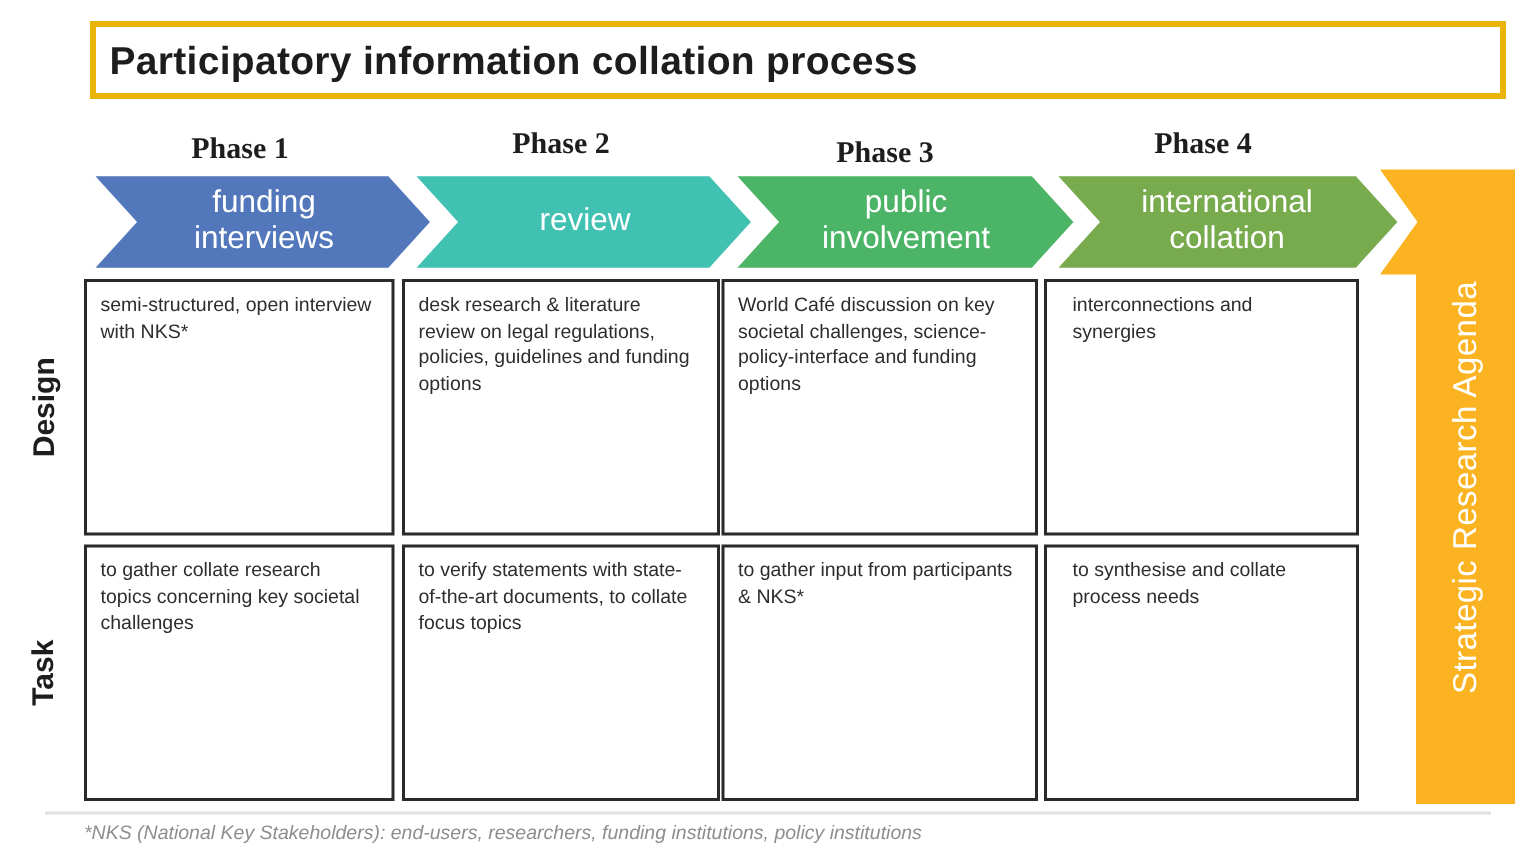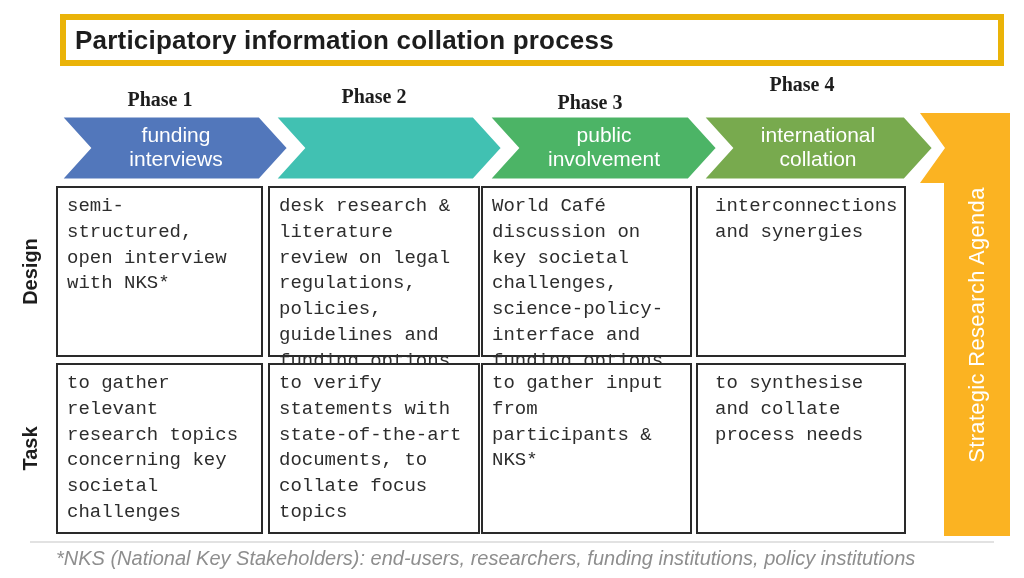--- a/index.html
+++ b/index.html
@@ -4,32 +4,32 @@
 <style>
   html,body { margin:0; padding:0; background:#ffffff; }
   .canvas {
     position:relative; width:1024px; height:578px; overflow:hidden;
     background:#ffffff; font-family:"Liberation Sans", sans-serif; color:#242424;
   }
   .abs { position:absolute; }
 
   .title-box {
     left:60px; top:14px; width:944px; height:52px;
-    border:6px solid #eab308; box-sizing:border-box;
+    border:4px solid #eab308; box-sizing:border-box;
     display:flex; align-items:center; padding-left:9px;
     font-size:26px; font-weight:bold; color:#1d1d1d; letter-spacing:.2px;
   }
 
   .phase-label {
     width:200px; text-align:center; font-size:20px; font-weight:bold; color:#1d1d1d;font-family:Liberation Serif, serif;
   }
   .p1 { left:60px;  top:88px; }
   .p2 { left:274px; top:85px; }
   .p3 { left:490px; top:91px; }
-  .p4 { left:702px; top:73px; }
+  .p4 { left:702px; top:85px; }
 
   .band-svg { left:0; top:0; }
 
   .arrow-label {
     top:113px; height:68px; width:150px;
     display:flex; align-items:center; justify-content:center; text-align:center;
     color:#ffffff; font-size:21px; line-height:1.12;
   }
   .l1 { left:101px; } .l2 { left:315px; } .l3 { left:529px; } .l4 { left:743px; }
 
@@ -42,33 +42,33 @@
     color:#ffffff; font-size:22px; letter-spacing:.3px;
   }
 
   .row-label { width:44px; height:171px; display:flex; align-items:center; justify-content:center; }
   .row-label span { transform:rotate(-90deg); white-space:nowrap; font-size:20px; font-weight:bold; color:#1d1d1d; }
   .rl-design { left:8px; top:186px; }
   .rl-task   { left:8px; top:363px; }
 
   .cell {
     border:2.5px solid #2a2a2a; box-sizing:border-box; background:#ffffff;
-    padding:6px 12px 6px 9px; font-size:19px; line-height:1.36; color:#2d2d2d;font-family:Liberation Mono, monospace;
+    padding:6px 12px 6px 9px; font-size:13px; line-height:1.36; color:#2d2d2d;
   }
   .row-design { top:186px; height:171px; }
   .row-task   { top:363px; height:171px; }
   .c1 { left:56px;  width:207px; }
   .c2 { left:268px; width:212px; }
   .c3 { left:481px; width:211px; }
   .c4 { left:696px; width:210px;padding-left:17px; }
 
   .footnote-divider { left:30px; top:541px; width:964px; height:2px; background:#e2e2e2; }
   .footnote {
     left:56px; top:547px; width:900px;
-    font-size:20px; font-style:italic; color:#8e8e8e;
+    font-size:13px; font-style:italic; color:#8e8e8e;
   }
 </style>
 </head>
 <body>
 
 <div class="canvas">
 
   <div class="abs title-box">
     <span>Participatory information collation process</span>
   </div>
@@ -80,40 +80,41 @@
 
   <svg class="abs band-svg" width="1024" height="578" viewBox="0 0 1024 578">
     <path d="M920,113 L1010,113 L1010,536 L944,536 L944,183 L920,183 L945,148 Z" fill="#FBB322"></path>
     <polygon points="700,115 905,115 935,148 905,181 700,181 730,148" stroke="#ffffff" stroke-width="5" fill="#78AA4E"></polygon>
     <polygon points="486,115 689,115 719,148 689,181 486,181 516,148" stroke="#ffffff" stroke-width="5" fill="#4CB466"></polygon>
     <polygon points="272,115 474,115 504,148 474,181 272,181 302,148" stroke="#ffffff" stroke-width="5" fill="#41C1B2"></polygon>
     <polygon points="58,115 260,115 290,148 260,181 58,181 88,148" stroke="#ffffff" stroke-width="5" fill="#5277BB"></polygon>
   </svg>
 
   <div class="abs arrow-label l1">funding interviews</div>
+  <div class="abs arrow-label l2">review</div>
   <div class="abs arrow-label l3">public involvement</div>
   <div class="abs arrow-label l4">international collation</div>
 
   <div class="abs agenda-label">
     <span>Strategic Research Agenda</span>
   </div>
 
   <div class="abs row-label rl-design">
     <span>Design</span>
   </div>
   <div class="abs row-label rl-task">
     <span>Task</span>
   </div>
 
   <div class="abs cell row-design c1">semi-structured, open interview with NKS*</div>
   <div class="abs cell row-design c2">desk research &amp; literature review on legal regulations, policies, guidelines and funding options</div>
   <div class="abs cell row-design c3">World Café discussion on key societal challenges, science-policy-interface and funding options</div>
   <div class="abs cell row-design c4">interconnections and synergies</div>
 
-  <div class="abs cell row-task c1">to gather relevant research topics concerning key societal challenges</div>
+  <div class="abs cell row-task c1">to gather collate research topics concerning key societal challenges</div>
   <div class="abs cell row-task c2">to verify statements with state-of-the-art documents, to collate focus topics</div>
   <div class="abs cell row-task c3">to gather input from participants &amp; NKS*</div>
   <div class="abs cell row-task c4">to synthesise and collate process needs</div>
 
   <div class="abs footnote-divider"></div>
   <div class="abs footnote">*NKS (National Key Stakeholders): end-users, researchers, funding institutions, policy institutions</div>
 
 </div>
 
 </body></html>

